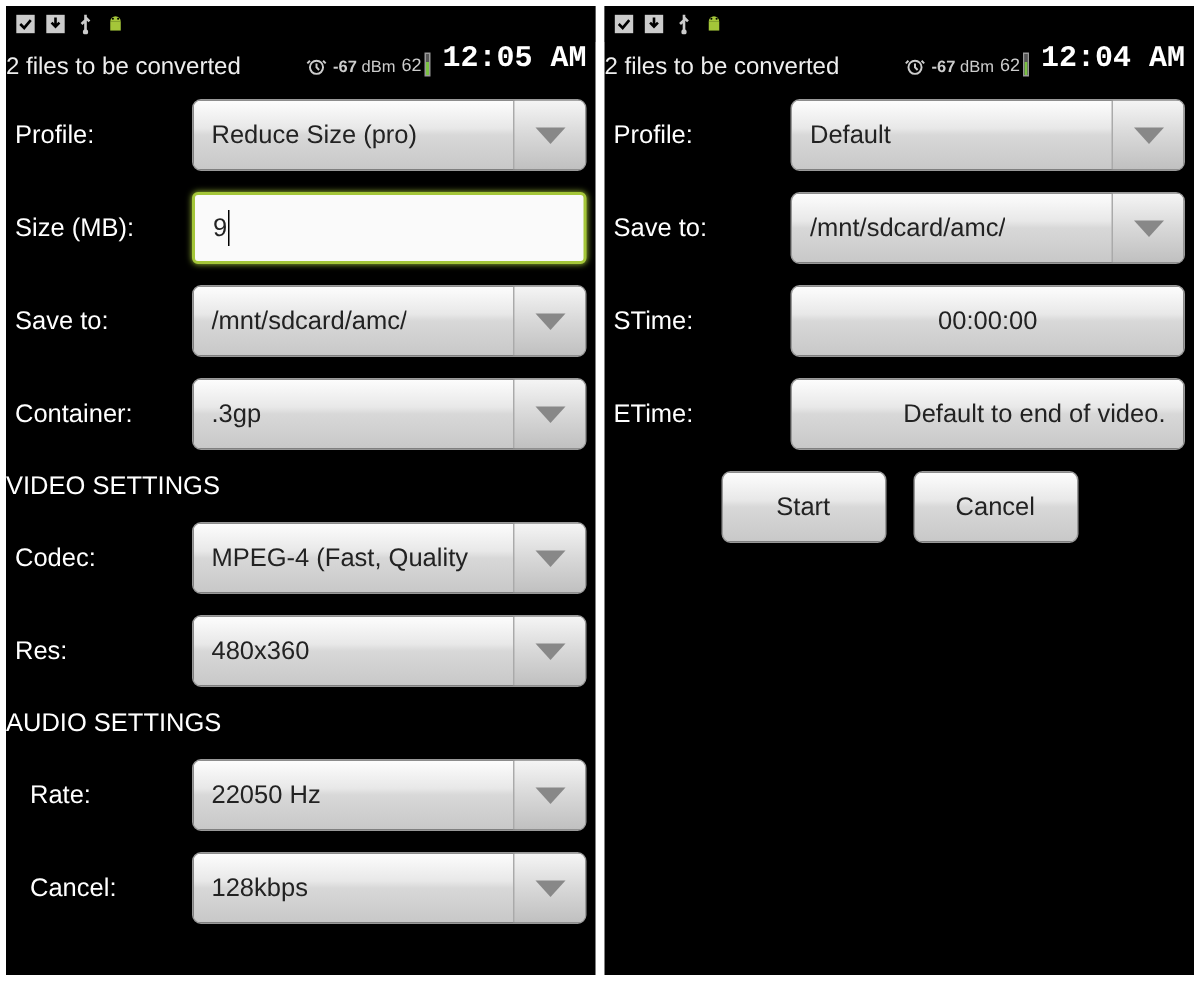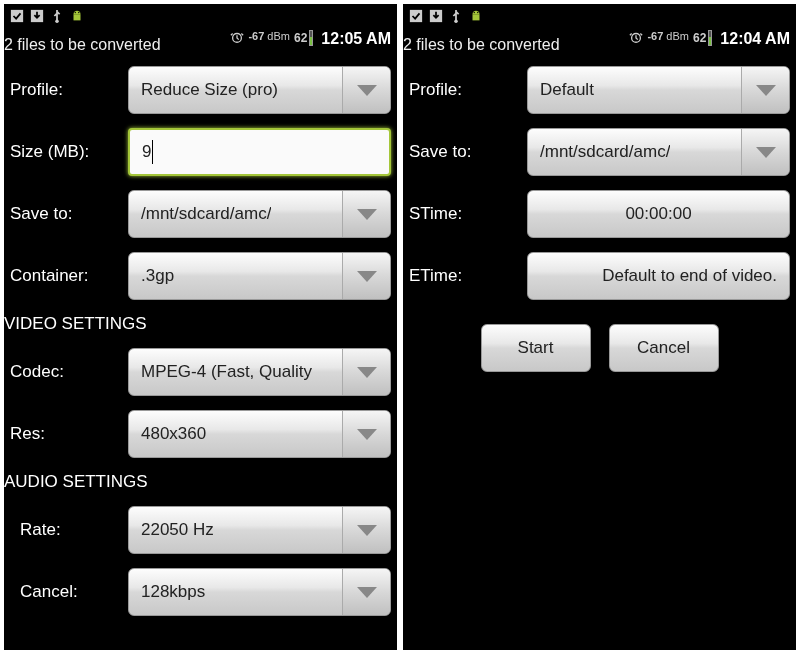--- a/index.html
+++ b/index.html
@@ -24,32 +24,32 @@
   .statusbar {
     height: 24px;
     background: #000;
     display: flex;
     align-items: center;
     padding: 0 6px;
     font-size: 12px;
     color: #ccc;
   }
   .status-left { display: flex; gap: 6px; align-items: center; }
-  .status-right { margin-left: auto; display: flex; gap: 4px; align-items: flex-start; margin-top: 46px; }
+  .status-right { margin-left: auto; display: flex; gap: 4px; align-items: flex-end; margin-top: 46px; }
   .status-icon { width: 14px; height: 14px; display: inline-block; }
   .status-icon svg { width: 100%; height: 100%; }
   .battery {
-    display: flex; align-items: center; gap: 2px; font-weight: bold;
+    display: flex; align-items: center; gap: 2px;
   }
   .battery-bar {
     width: 4px; height: 16px;
     background: linear-gradient(to top, #7ac142 60%, #555 60%);
     border: 1px solid #999;
   }
-  .time { font-weight: bold; color: #fff; font-size: 16px; margin-left: 4px;}
+  .time { font-weight: bold; color: #fff; font-size: 20px; margin-left: 4px; font-family: Liberation Mono, monospace;}
   .sigtext { font-size: 11px; }
   .subheader {
     text-align: left;
     color: #eee;
     font-size: 16px;
     padding: 8px 0 12px 0;
   }
   .form {
     padding: 0 6px;
   }
@@ -121,21 +121,21 @@
   .btn {
     justify-content: center;
     flex: 0 0 auto;
     width: 110px;
     font-size: 17px;
   }
   .btnrow {
     display: flex;
     justify-content: center;
     gap: 18px;
-    margin-top: 24px;
+    margin-top: 14px;
   }
   .label-indent {
     padding-left: 10px;
   }
 </style>
 </head>
 <body>
 
 <div class="screen">
   <div class="statusbar">

